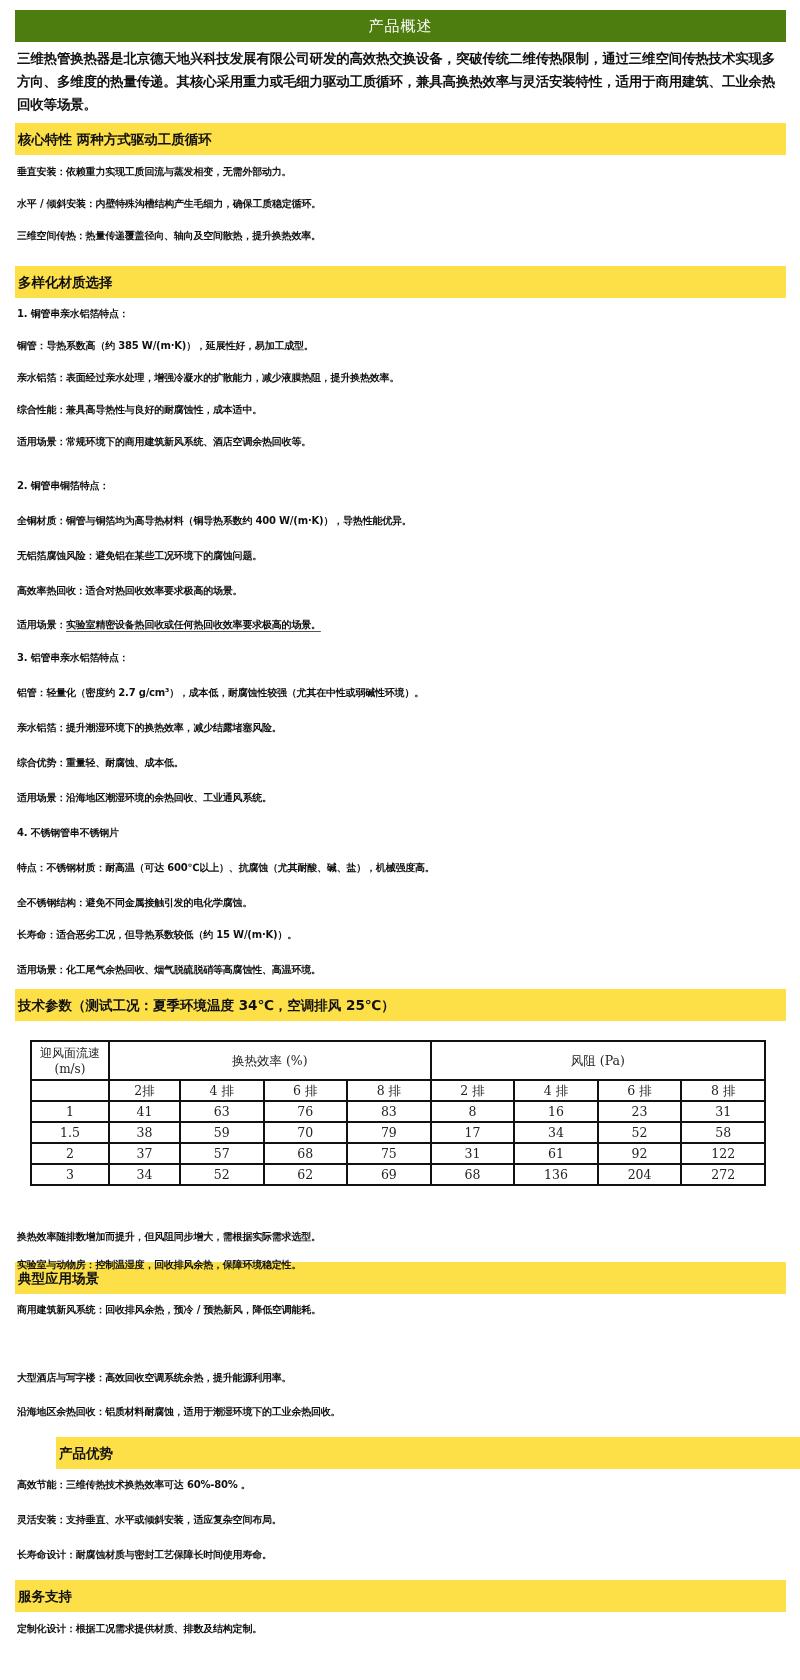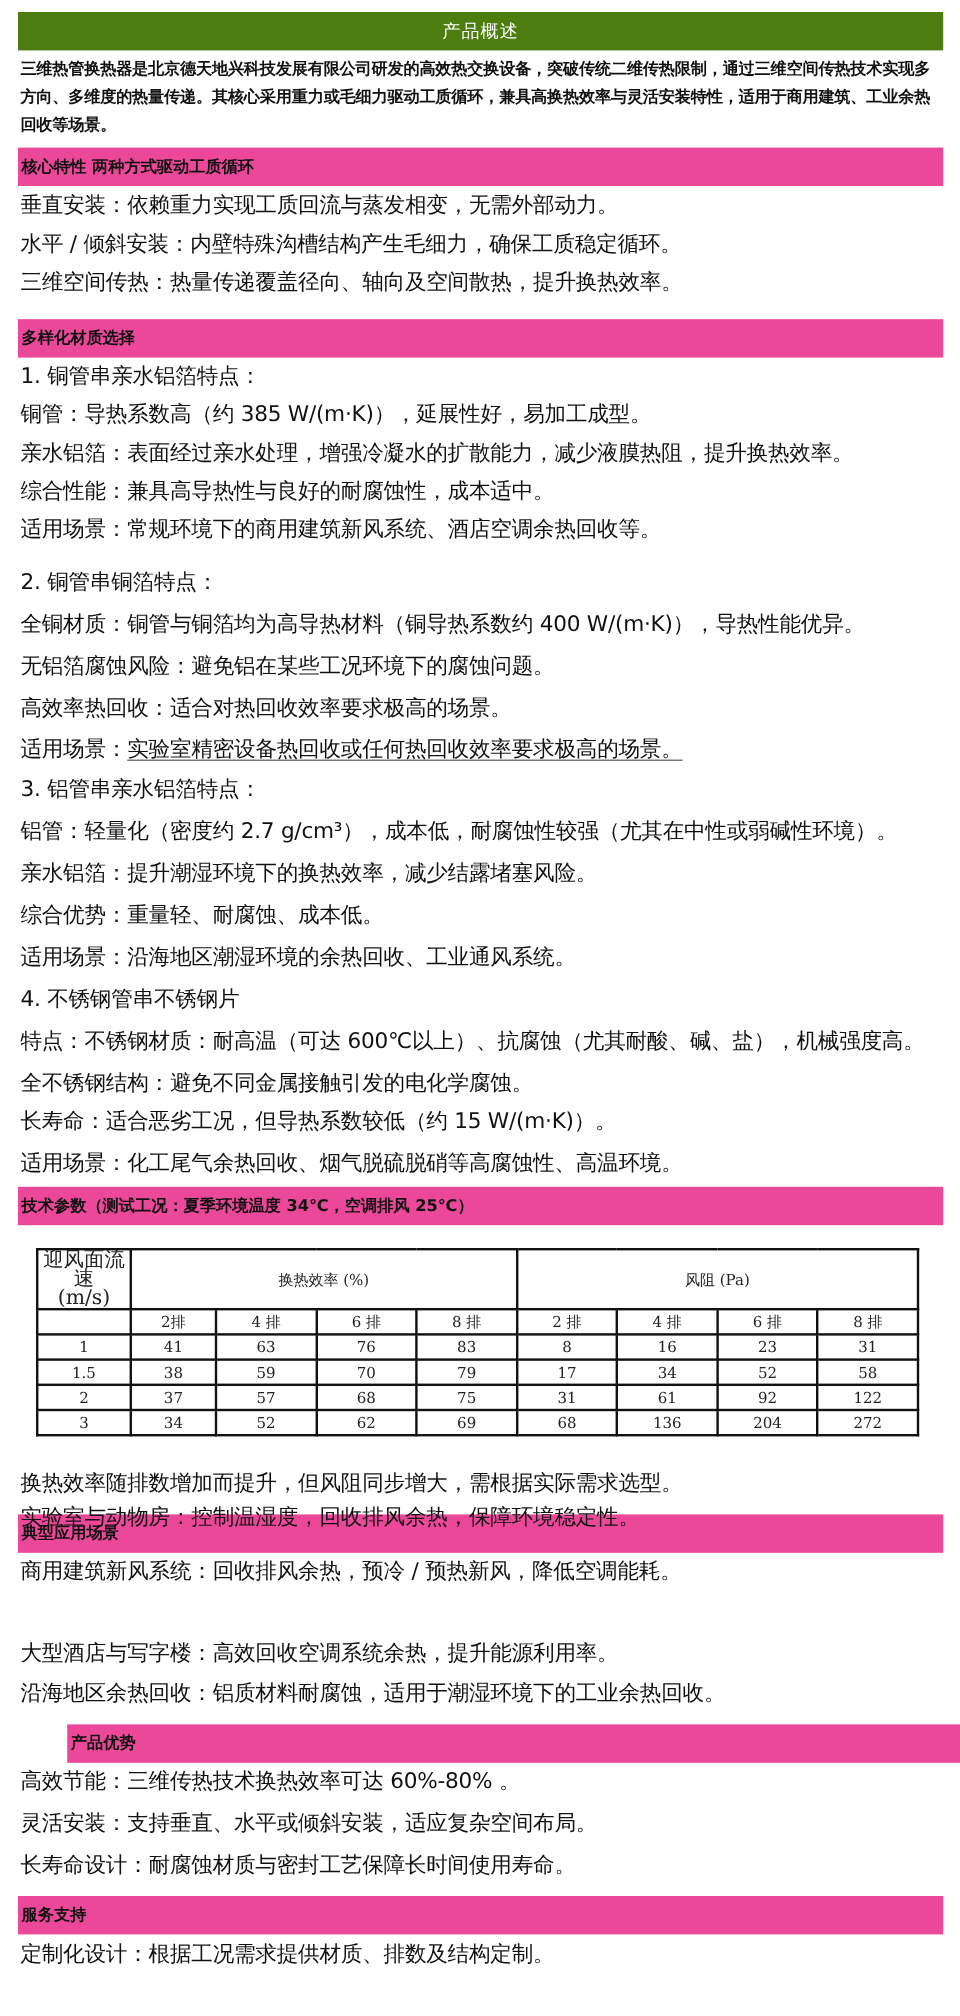--- a/index.html
+++ b/index.html
@@ -12,39 +12,39 @@
     position: absolute; left: 15px; top: 10px; width: 771px; height: 32px;
     background: #4d7c0f; color: #ffffff; text-align: center;
     font-size: 15px; line-height: 32px; letter-spacing: 1px;
   }
   .intro {
     position: absolute; left: 17px; top: 47px; width: 768px;
     font-size: 13.5px; font-weight: bold; line-height: 23px; letter-spacing: -0.2px;
   }
   .section-bar {
     position: absolute; left: 15px; width: 771px; height: 32px;
-    background: #ec4899; font-size: 13.5px; font-weight: bold;
+    background: #fde047; font-size: 13.5px; font-weight: bold;
     line-height: 32px; padding-left: 3px; box-sizing: border-box;
   }
   .line {
-    position: absolute; left: 17px; font-size: 18px; font-weight: normal;
+    position: absolute; left: 17px; font-size: 10px; font-weight: bold;
     line-height: 20px; white-space: nowrap; letter-spacing: -0.2px;
   }
   .underline { text-decoration: underline; text-decoration-color: #555; text-underline-offset: 3px; }
   table.params {
     position: absolute; left: 30px; top: 1040px; width: 736px;
     border-collapse: collapse; font-family: "DejaVu Serif", "Liberation Serif", serif;
     font-size: 12.5px; color: #222;
   }
   table.params td, table.params th {
     border: 2px solid #111; text-align: center; padding: 0; font-weight: normal;
     height: 19px; line-height: 17px;
   }
   table.params th.group { height: 37px; }
-  table.params th.corner { width: 76px; font-size: 17px; line-height: 16px; }
+  table.params th.corner { width: 76px; font-size: 12px; line-height: 16px; }
 </style>
 </head>
 <body>
 
 <div class="title-bar">产品概述</div>
 
 <div class="intro">三维热管换热器是北京德天地兴科技发展有限公司研发的高效热交换设备，突破传统二维传热限制，通过三维空间传热技术实现多方向、多维度的热量传递。其核心采用重力或毛细力驱动工质循环，兼具高换热效率与灵活安装特性，适用于商用建筑、工业余热回收等场景。</div>
 
 <div class="section-bar" style="top:123px;">核心特性  两种方式驱动工质循环</div>
 <div class="line" style="top:162px;">垂直安装：依赖重力实现工质回流与蒸发相变，无需外部动力。</div>

